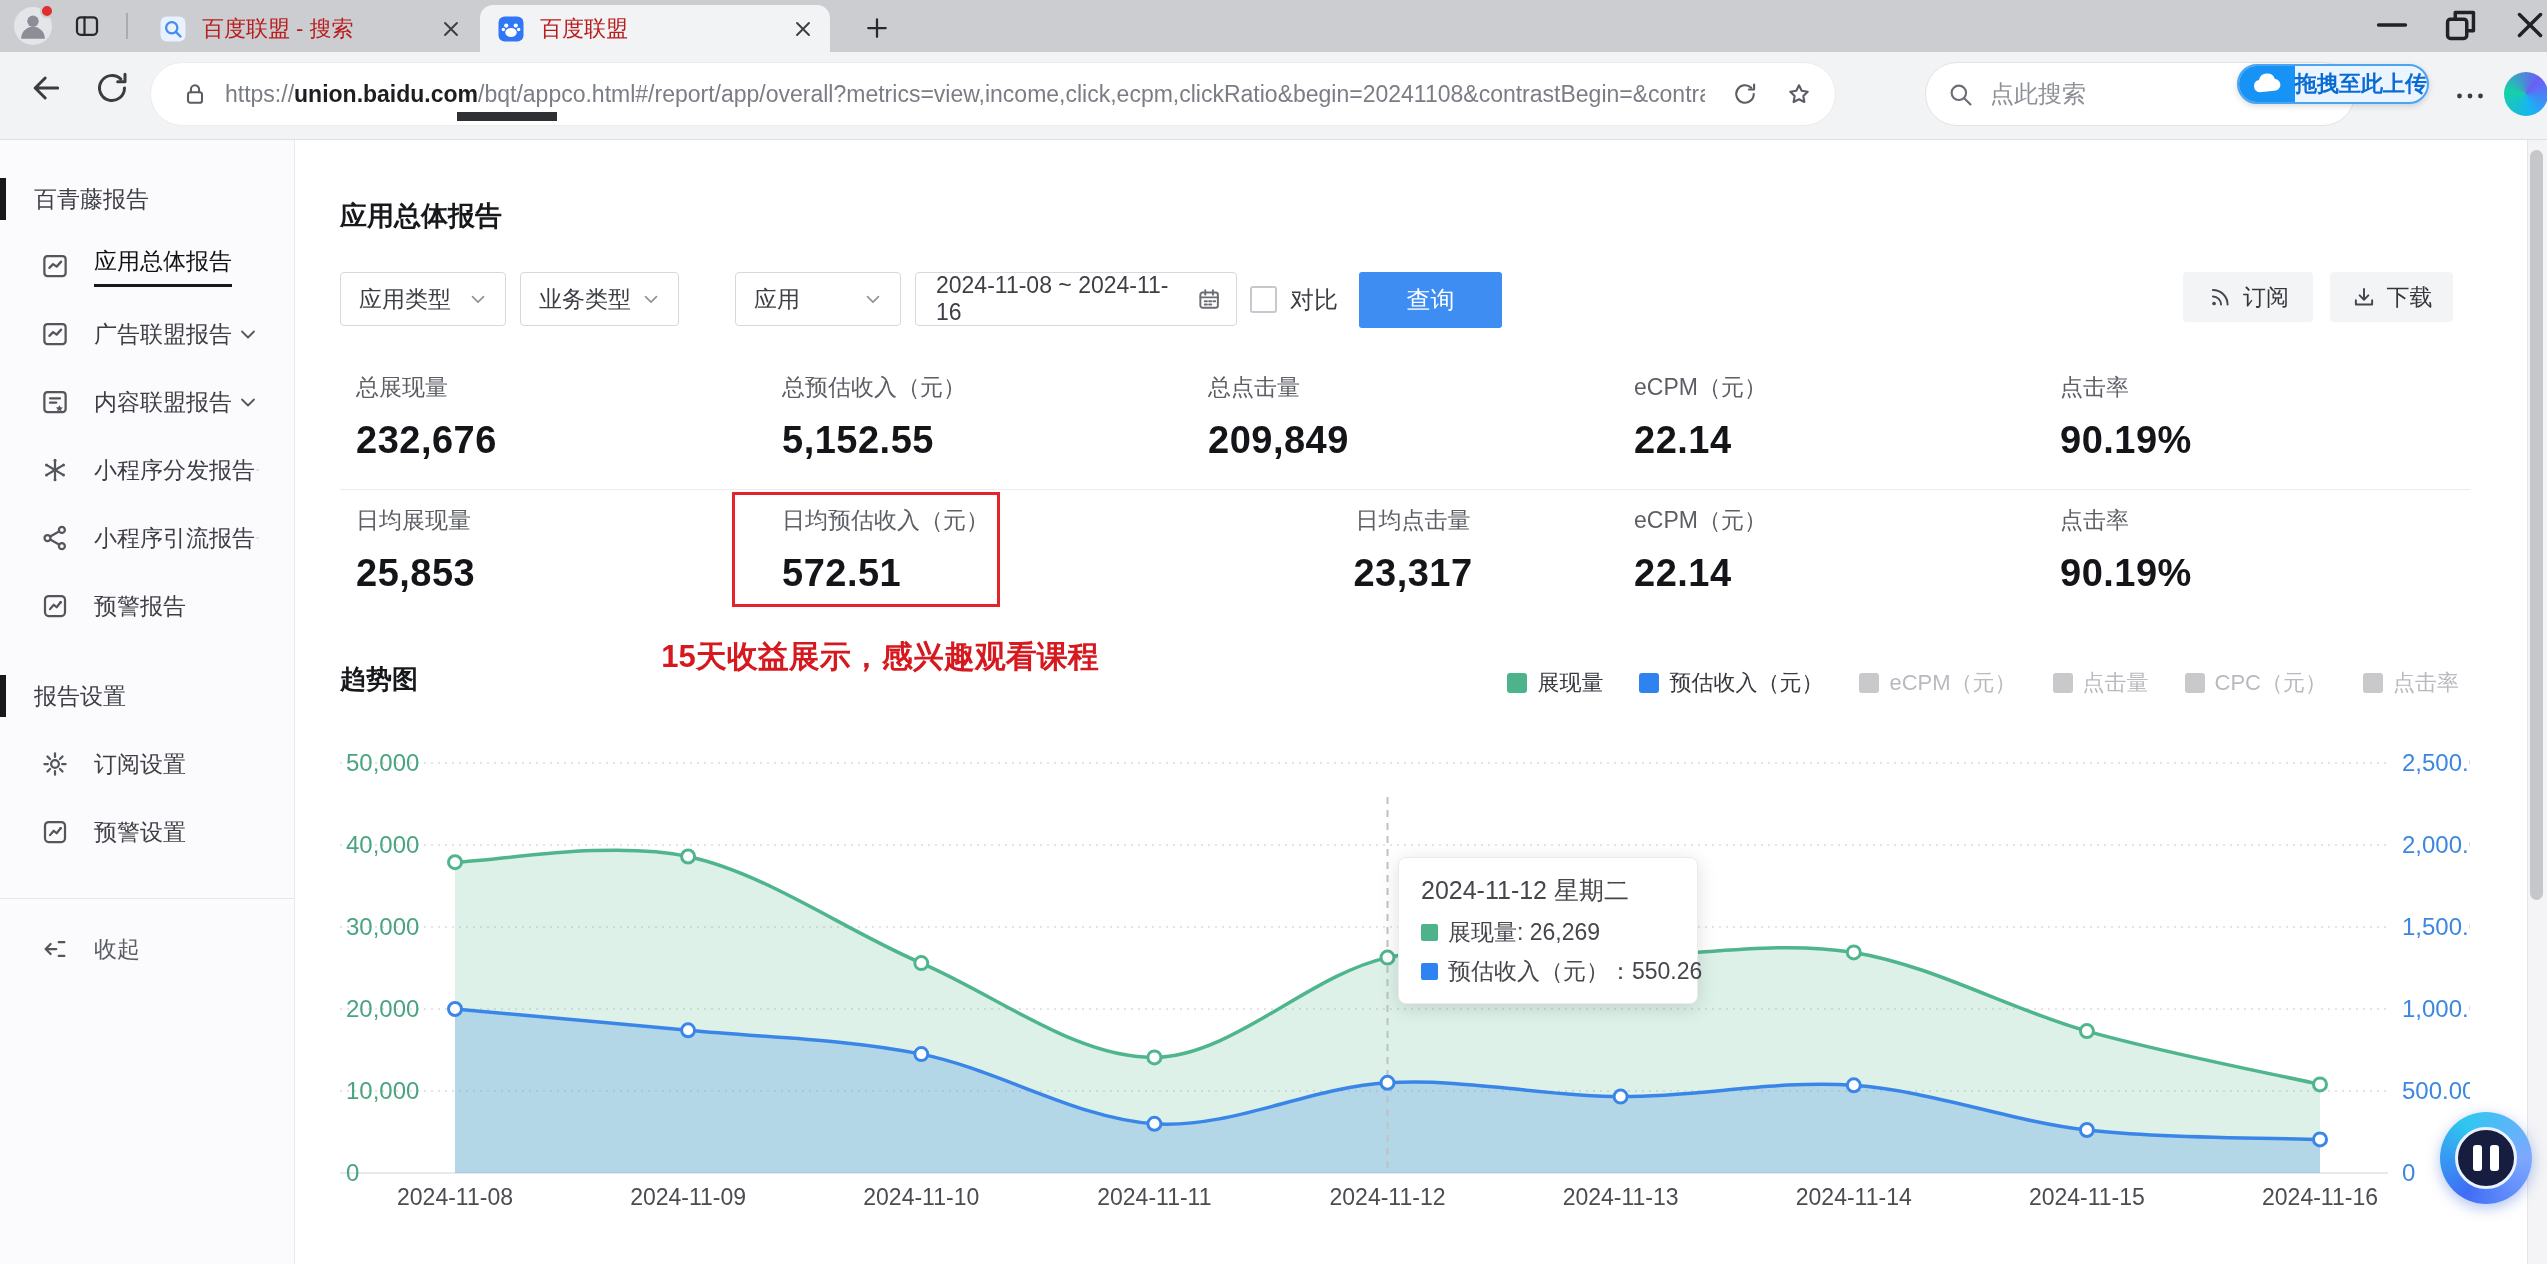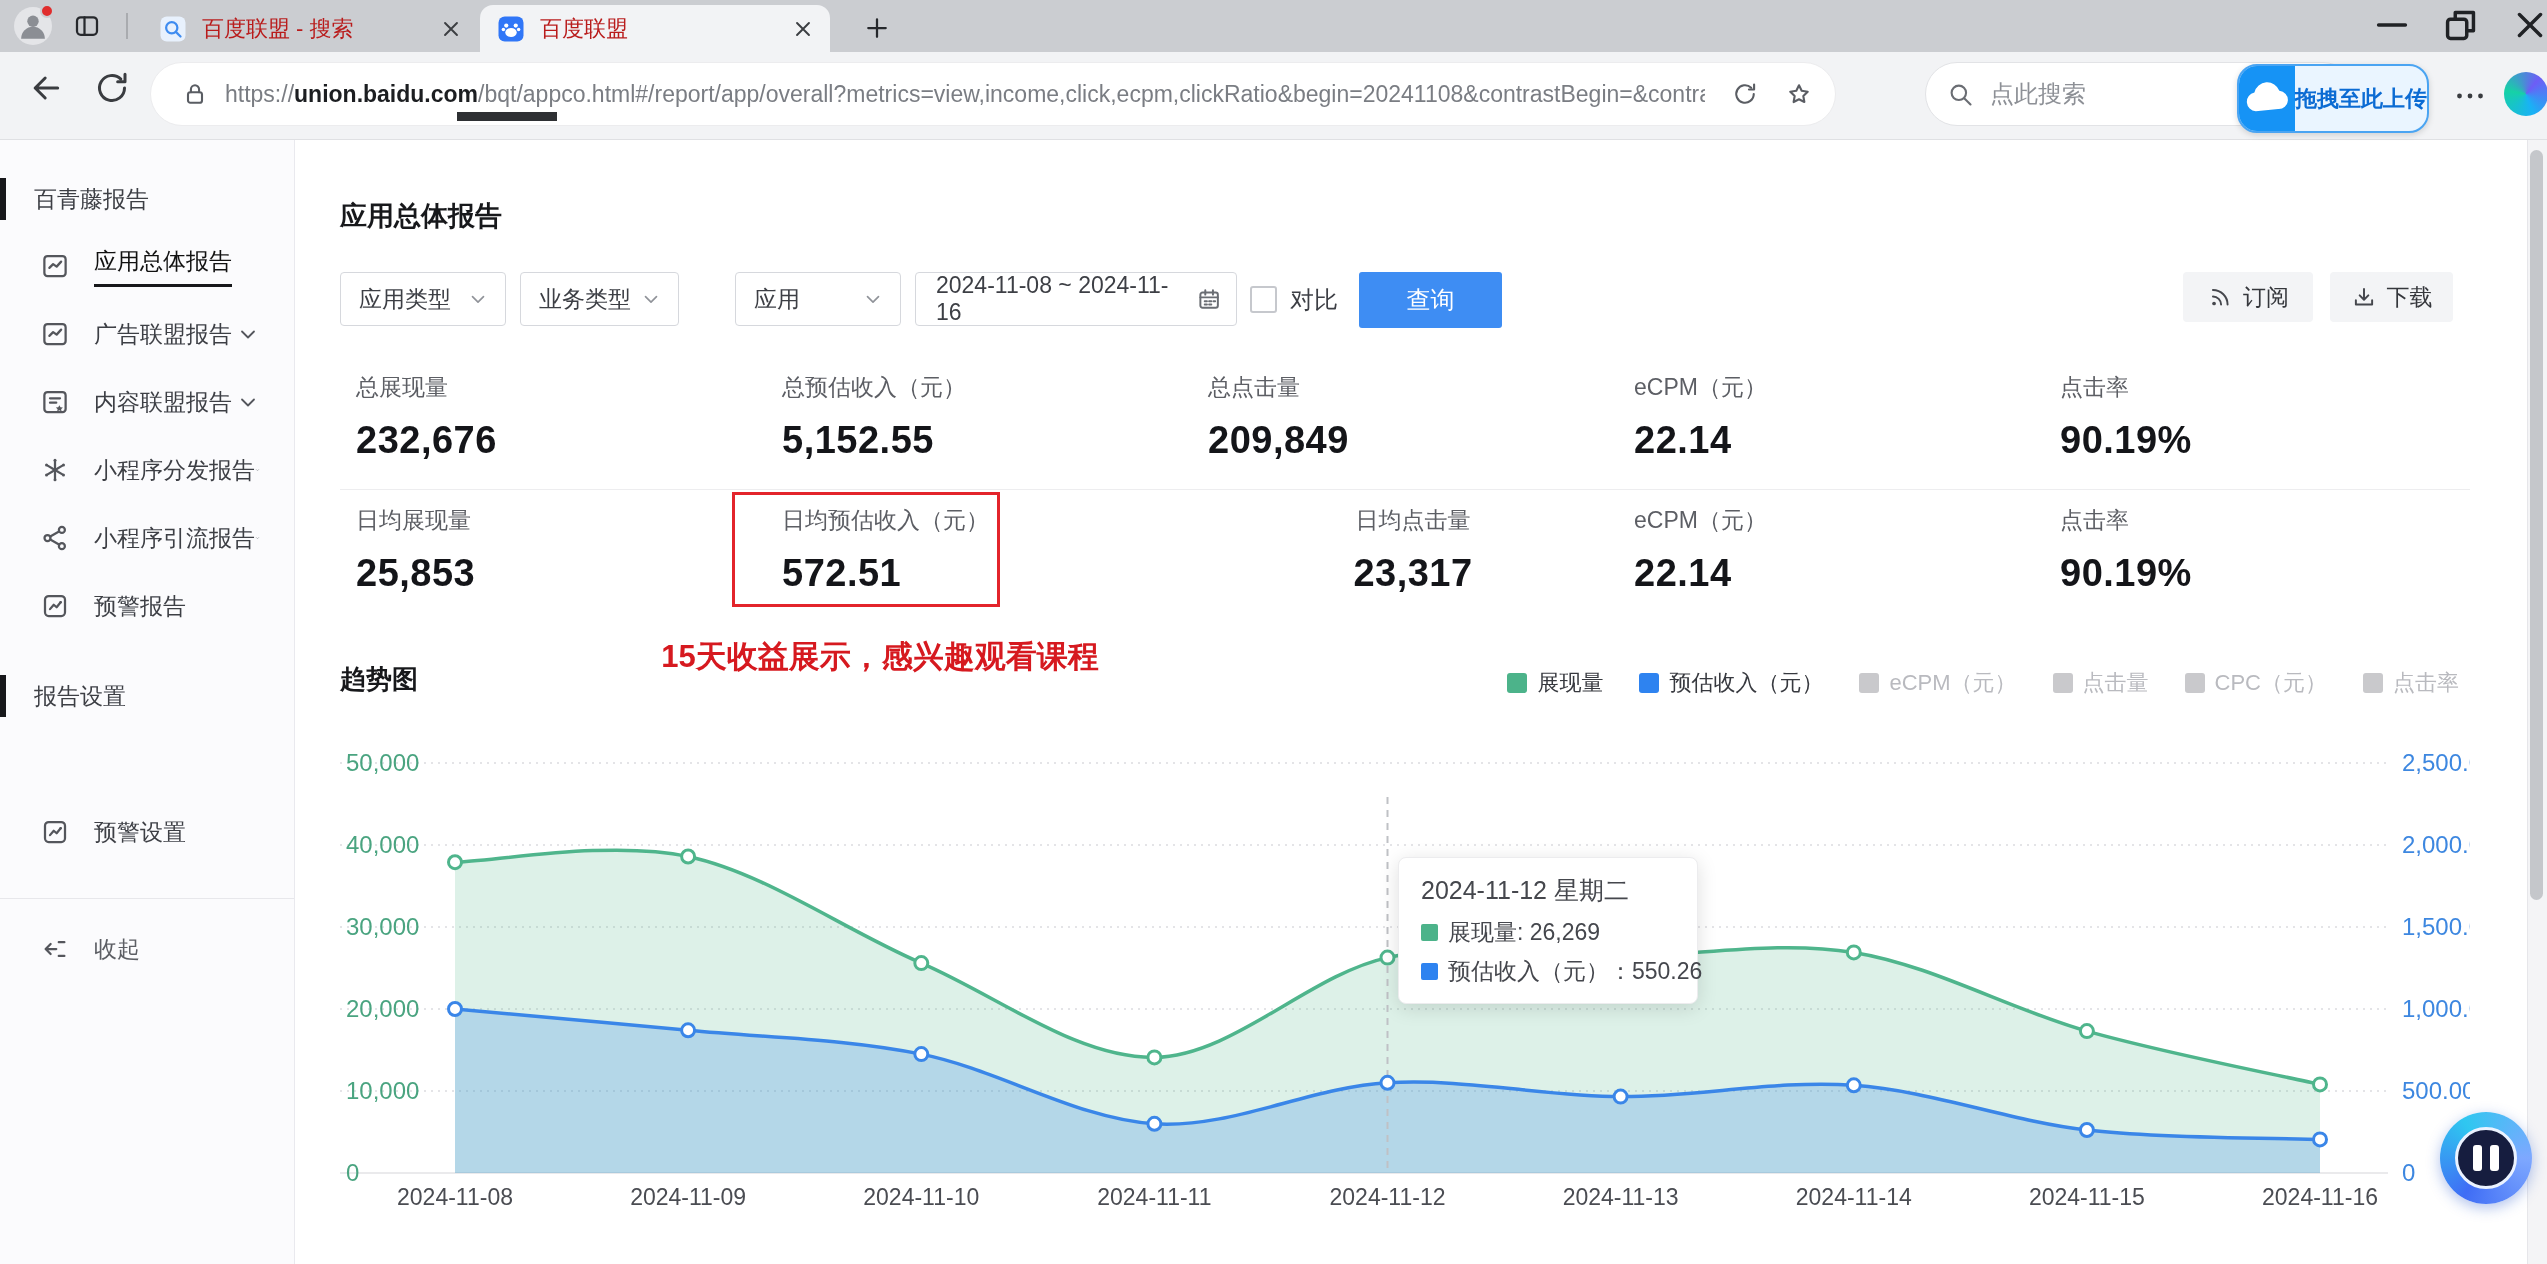--- a/index.html
+++ b/index.html
@@ -28,21 +28,21 @@
   .url-pill{left:150px;top:62px;width:1686px;height:64px;background:#fff;border:1px solid #ececee;
             border-radius:32px;display:flex;align-items:center;padding:0 22px;}
   .url-pill .lock{width:28px;height:28px;color:#5a5d63;margin:0 16px 0 8px;flex:0 0 auto;}
   .url-text{font-size:23px;color:#7a7d83;white-space:nowrap;overflow:hidden;flex:1;}
   .url-text .host{color:#1c1e21;font-weight:bold;}
   .url-ic{width:28px;height:28px;color:#5a5d63;margin-left:26px;flex:0 0 auto;}
   .search-pill{left:1925px;top:62px;width:430px;height:64px;background:#fff;border:1px solid #e2e3e6;
                border-radius:32px;display:flex;align-items:center;padding:0 20px;color:#8d9096;}
   .search-pill .mag{width:28px;height:28px;margin-right:16px;color:#6a6d73;}
   .search-pill .ph{font-size:24px;}
-  .upload-btn{left:2237px;top:64px;width:192px;height:69px;z-index:40;display:flex;border-radius:20px;
+  .upload-btn{left:2237px;top:64px;width:192px;height:40px;z-index:40;display:flex;border-radius:20px;
               overflow:hidden;border:2px solid #4aa4f2;background:#eaf5ff;box-shadow:0 2px 6px rgba(0,0,0,.15);}
   .upload-btn .seg{width:56px;background:#1693f5;display:flex;align-items:center;justify-content:center;}
   .upload-btn .lbl{flex:1;display:flex;align-items:center;justify-content:center;font-size:22px;font-weight:bold;color:#0b6bd3;}
   .dots{left:2452px;top:78px;width:36px;height:36px;color:#3a3c40;}
   .copilot{left:2504px;top:72px;width:44px;height:44px;border-radius:50%;
            background:conic-gradient(from 40deg,#6d5df6,#19b2f5,#16d1a6,#6d5df6);}
   .censor{left:457px;top:112px;width:100px;height:9px;background:#2e3033;z-index:30;}
   
   .sidebar{left:0;top:140px;width:295px;height:1124px;background:#fbfbfd;border-right:1px solid #e9e9ee;}
   .sb-header{position:absolute;left:0;width:100%;height:42px;display:flex;align-items:center;
@@ -315,20 +315,29 @@
         <span class="sbic">
           <svg class="ic" viewBox="0 0 24 24" width="100%" height="100%" fill="none" stroke="currentColor" stroke-width="1.8" stroke-linecap="round" stroke-linejoin="round">
             <rect x="4" y="4" width="16" height="16" rx="3"></rect>
             <path d="M8 14.5l3-3.5 2.3 2L16.5 9"></path>
             <circle cx="16.5" cy="9" r="1" fill="currentColor" stroke="none"></circle>
           </svg>
         </span>
         <span class="sb-label">预警报告</span>
       </div>
       <div class="sb-header" style="top: 535px;">报告设置</div>
+      <div class="sb-item" style="top: 590px;">
+        <span class="sbic">
+          <svg class="ic" viewBox="0 0 24 24" width="100%" height="100%" fill="none" stroke="currentColor" stroke-width="1.8" stroke-linecap="round" stroke-linejoin="round">
+            <circle cx="12" cy="12" r="3.1"></circle>
+            <path d="M12 3.5v2.8M12 17.7v2.8M3.5 12h2.8M17.7 12h2.8M6 6l2 2M16 16l2 2M18 6l-2 2M8 16l-2 2"></path>
+          </svg>
+        </span>
+        <span class="sb-label">订阅设置</span>
+      </div>
       <div class="sb-item" style="top: 658px;">
         <span class="sbic">
           <svg class="ic" viewBox="0 0 24 24" width="100%" height="100%" fill="none" stroke="currentColor" stroke-width="1.8" stroke-linecap="round" stroke-linejoin="round">
             <rect x="4" y="4" width="16" height="16" rx="3"></rect>
             <path d="M8 14.5l3-3.5 2.3 2L16.5 9"></path>
             <circle cx="16.5" cy="9" r="1" fill="currentColor" stroke="none"></circle>
           </svg>
         </span>
         <span class="sb-label">预警设置</span>
       </div>

